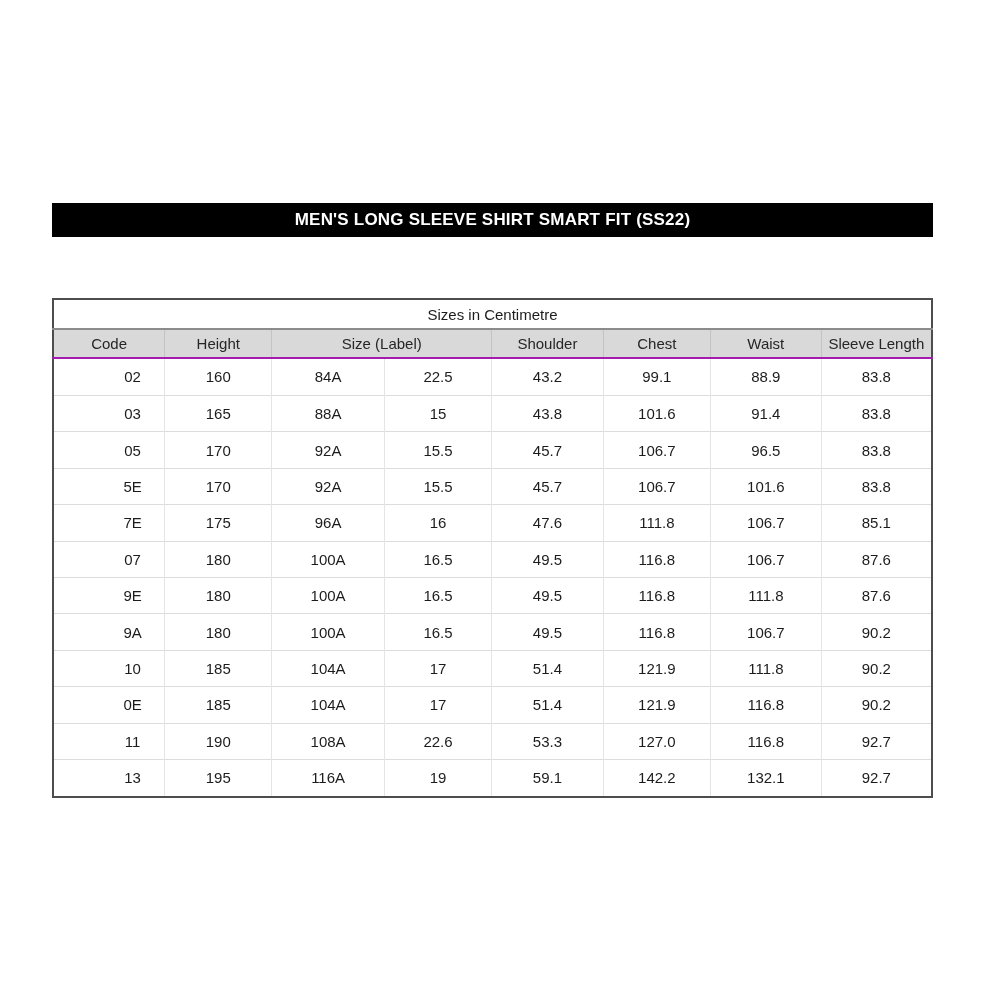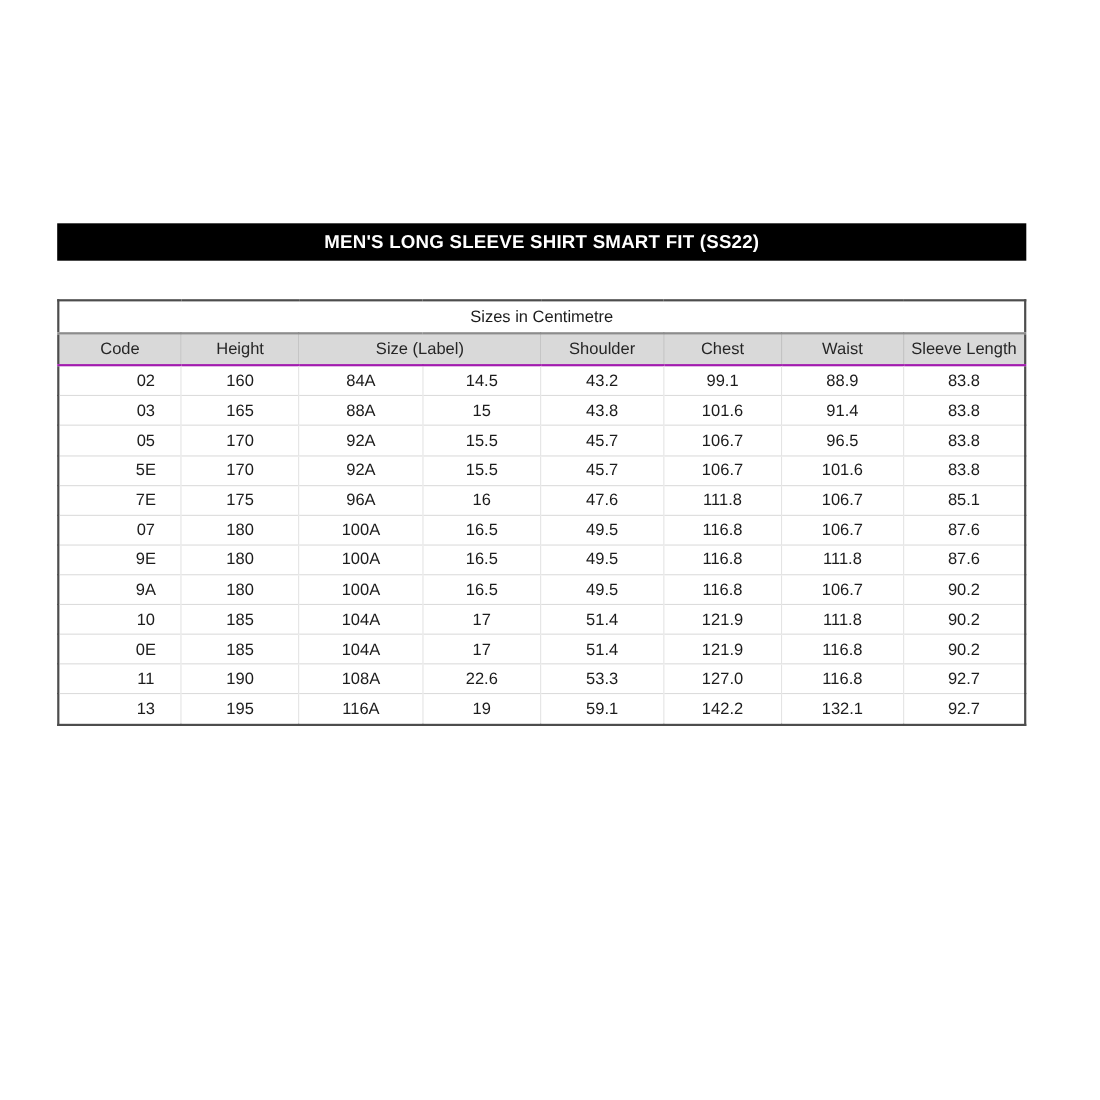--- a/index.html
+++ b/index.html
@@ -25,26 +25,27 @@
     font-weight: bold;
     letter-spacing: 0.2px;
   }
   .table-wrap {
     position: absolute;
     left: 52px; top: 272px;
     width: 881px;
   }
   table.size-chart {
     width: 100%;
-    height: 388px;
+    height: 500px;
     border-collapse: collapse;
     table-layout: fixed;
     border: 2px solid #4d4d4d;
     font-size: 15px;
     color: #1c1c1c;
+    margin-top: 26px;
   }
   tr.caption-row td {
     height: 30px;
     text-align: center;
     vertical-align: middle;
     background: #ffffff;
     border-bottom: 2px solid #8c8c8c;
     font-size: 15px;
     color: #1c1c1c;
   }
@@ -103,21 +104,21 @@
           <th>Chest</th>
           <th>Waist</th>
           <th>Sleeve Length</th>
         </tr>
       </thead>
       <tbody>
           <tr>
             <td>02</td>
             <td>160</td>
             <td>84A</td>
-            <td>14.5</td>
+            <td>22.5</td>
             <td>43.2</td>
             <td>99.1</td>
             <td>88.9</td>
             <td>83.8</td>
           </tr>
           <tr>
             <td>03</td>
             <td>165</td>
             <td>88A</td>
             <td>15</td>

